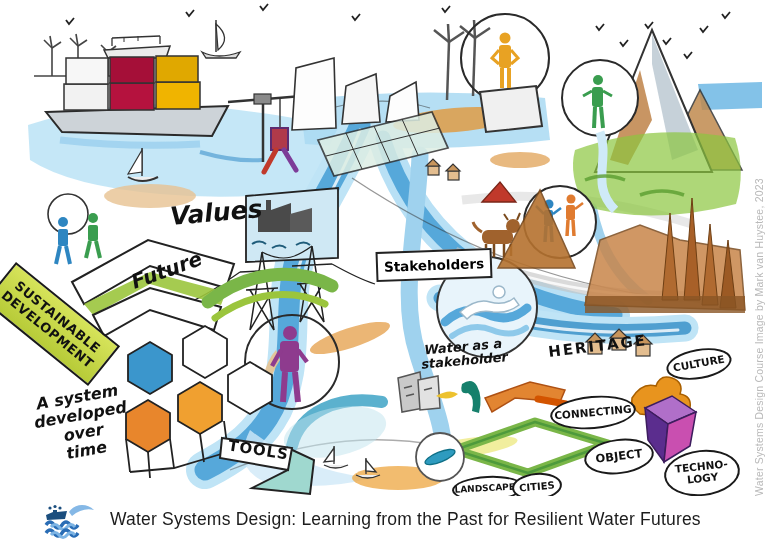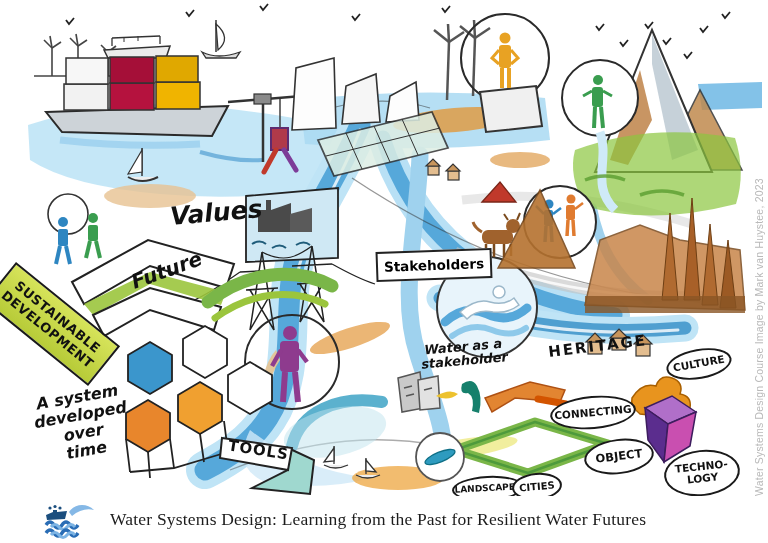--- a/index.html
+++ b/index.html
@@ -36,21 +36,21 @@
   #oval-technology{left:664px;top:450px;width:72px;height:42px;font-size:10.5px;transform:rotate(-6deg);}
   #oval-landscapes{left:452px;top:476px;width:68px;height:21px;font-size:9px;transform:rotate(-3deg);}
   #oval-cities{left:512px;top:473px;width:46px;height:23px;font-size:10px;transform:rotate(-5deg);}
   
   #credit{position:absolute;right:3px;top:146px;height:350px;writing-mode:vertical-rl;
           transform:rotate(180deg);font-family:"Liberation Sans",sans-serif;
           font-size:10.5px;color:#b9b9b9;letter-spacing:.2px;}
   
   #footer{position:absolute;left:0;right:0;bottom:0;height:47px;background:#fff;
           display:flex;align-items:center;gap:13px;padding-left:43px;}
-  #caption{font-family:Liberation Serif, serif;font-size:17.5px;color:#1c1c1c;letter-spacing:.2px;}
+  #caption{font-family:Liberation Sans, sans-serif;font-size:17.5px;color:#1c1c1c;letter-spacing:.2px;}
 </style>
 </head>
 <body>
 
 <div class="stage">
 
   <svg width="768" height="500" viewBox="0 0 768 500">
 
     <g>
       <path d="M28,125 Q110,98 200,106 Q290,114 348,130 L352,150 Q362,170 342,186 Q250,202 160,194 Q70,186 30,160 Z" fill="#bfe4f6" opacity="0.9"></path>

